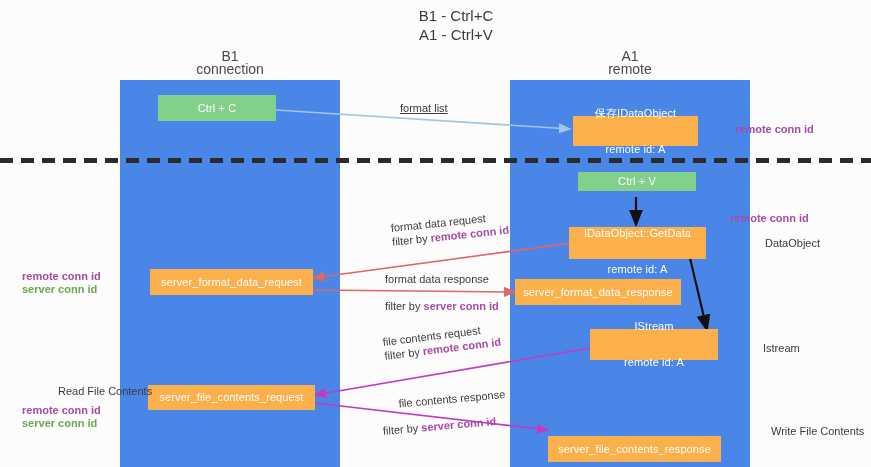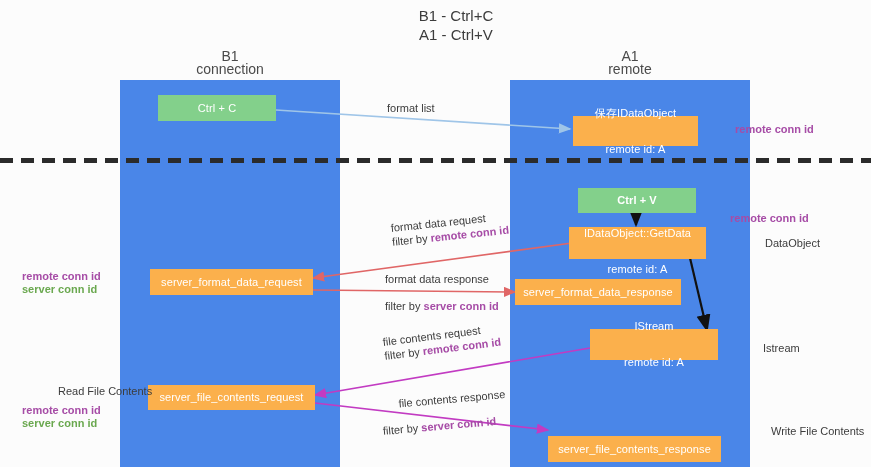--- a/index.html
+++ b/index.html
@@ -164,21 +164,21 @@
 
   <div class="node green" style="left:158px; top:95px; width:118px; height:26px;">
     <span>Ctrl + C</span>
   </div>
 
   <div class="node orange" style="left:573px; top:116px; width:125px; height:30px;">
     <span>保存IDataObject</span>
     <span>remote id: A</span>
   </div>
 
-  <div class="node green" style="left:578px; top:188px; width:118px; height:25px;font-weight:bold;">
+  <div class="node green" style="left:578px; top:172px; width:118px; height:19px;">
     <span>Ctrl + V</span>
   </div>
 
   <div class="node orange" style="left:569px; top:227px; width:137px; height:32px;justify-content:space-between;">
     <span>IDataObject::GetData</span>
     <span>remote id: A</span>
   </div>
 
   <div class="node orange" style="left:150px; top:269px; width:163px; height:26px;">
     <span>server_format_data_request</span>
@@ -194,21 +194,21 @@
   </div>
 
   <div class="node orange" style="left:148px; top:385px; width:167px; height:25px;">
     <span>server_file_contents_request</span>
   </div>
 
   <div class="node orange" style="left:548px; top:436px; width:173px; height:26px;">
     <span>server_file_contents_response</span>
   </div>
 
-  <div class="lbl" style="left:387px; top:101px;">format list</div>
+  <div class="lbl" style="left:400px; top:101px;text-decoration:underline;">format list</div>
 
   <div class="ov" style="left:390px; top:221px; transform: rotate(-6deg); transform-origin: left top;">
     <div class="lbl" style="position:relative; left:0; top:0;">format data request</div>
     <div style="position:relative; left:0; top:0; font-size:11px; line-height:14px; white-space:nowrap;">
       <span class="lbl" style="position:relative;">filter by </span><span class="lbl purple" style="position:relative;">remote conn id</span>
     </div>
   </div>
 
   <div class="ov" style="left:385px; top:272px;">
     <div class="lbl" style="position:relative;">format data response</div>

